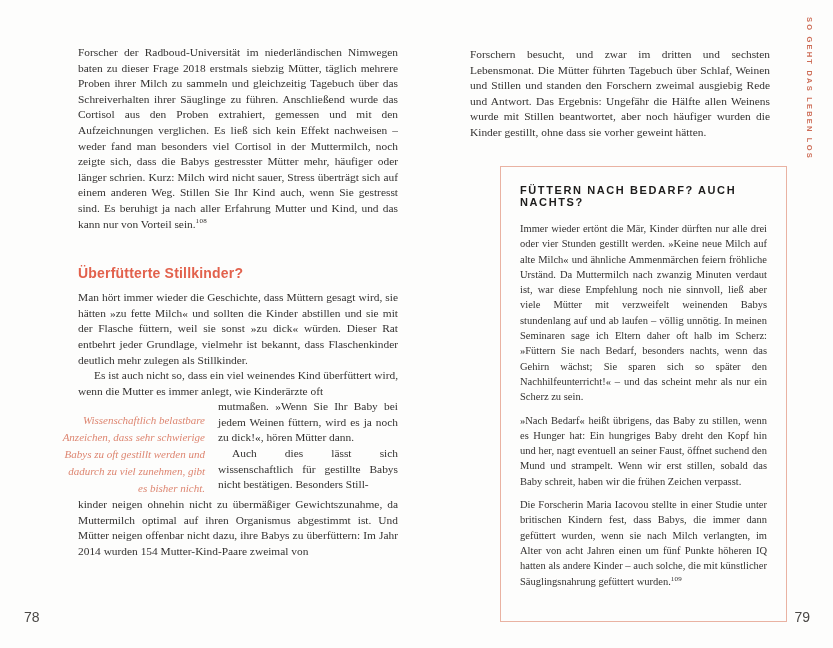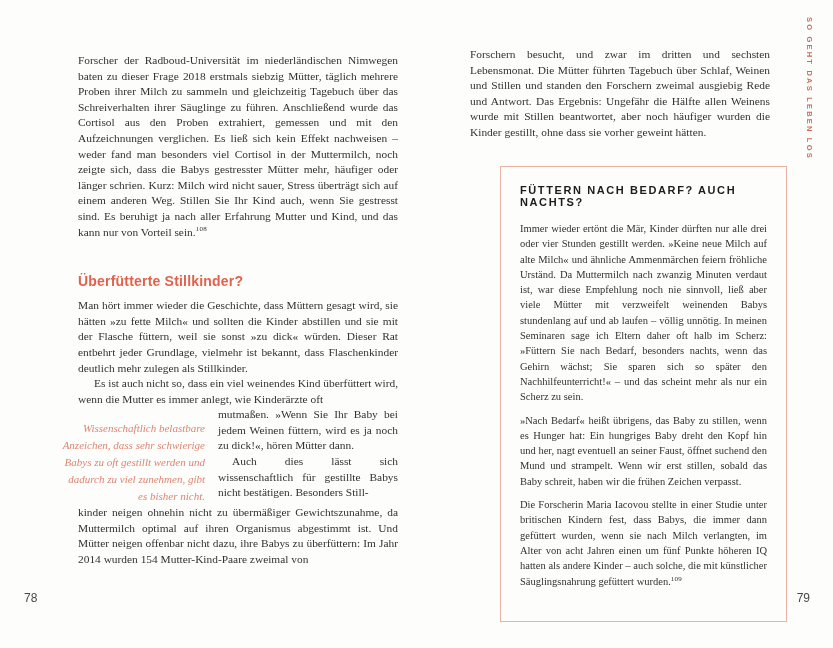--- a/index.html
+++ b/index.html
@@ -13,21 +13,21 @@
   body{
     width:833px;height:648px;
     background:var(--paper);
     font-family:"Liberation Serif","DejaVu Serif",serif;
     color:var(--ink);
     overflow:hidden;
     position:relative;
   }
   .spread{position:absolute;inset:0;}
   .col{position:absolute;}
-  .col-left{left:78px;top:53px;width:320px;}
+  .col-left{left:78px;top:45px;width:320px;}
   .col-right{left:470px;top:47px;width:300px;}
   p.body{
     margin:0;
     font-size:11.4px;
     line-height:15.6px;
     text-align:justify;
     color:var(--ink);
   }
   p.indent{text-indent:16px;}
   sup.fn{
@@ -94,23 +94,23 @@
     top:17px;right:19px;
     writing-mode:vertical-rl;
     font-family:"Liberation Sans","DejaVu Sans",sans-serif;
     font-size:7.5px;
     font-weight:bold;
     letter-spacing:2.2px;
     color:#cd6d57;
   }
   .pagenum{
     position:absolute;
-    top:591px;
+    top:609px;
     font-family:"Liberation Sans","DejaVu Sans",sans-serif;
-    font-size:12px;
+    font-size:14px;
     color:#4a4846;
   }
   .pagenum-left{left:24px;}
   .pagenum-right{right:23px;text-align:center;}
 </style>
 </head>
 <body>
 
 <div class="spread">
 

